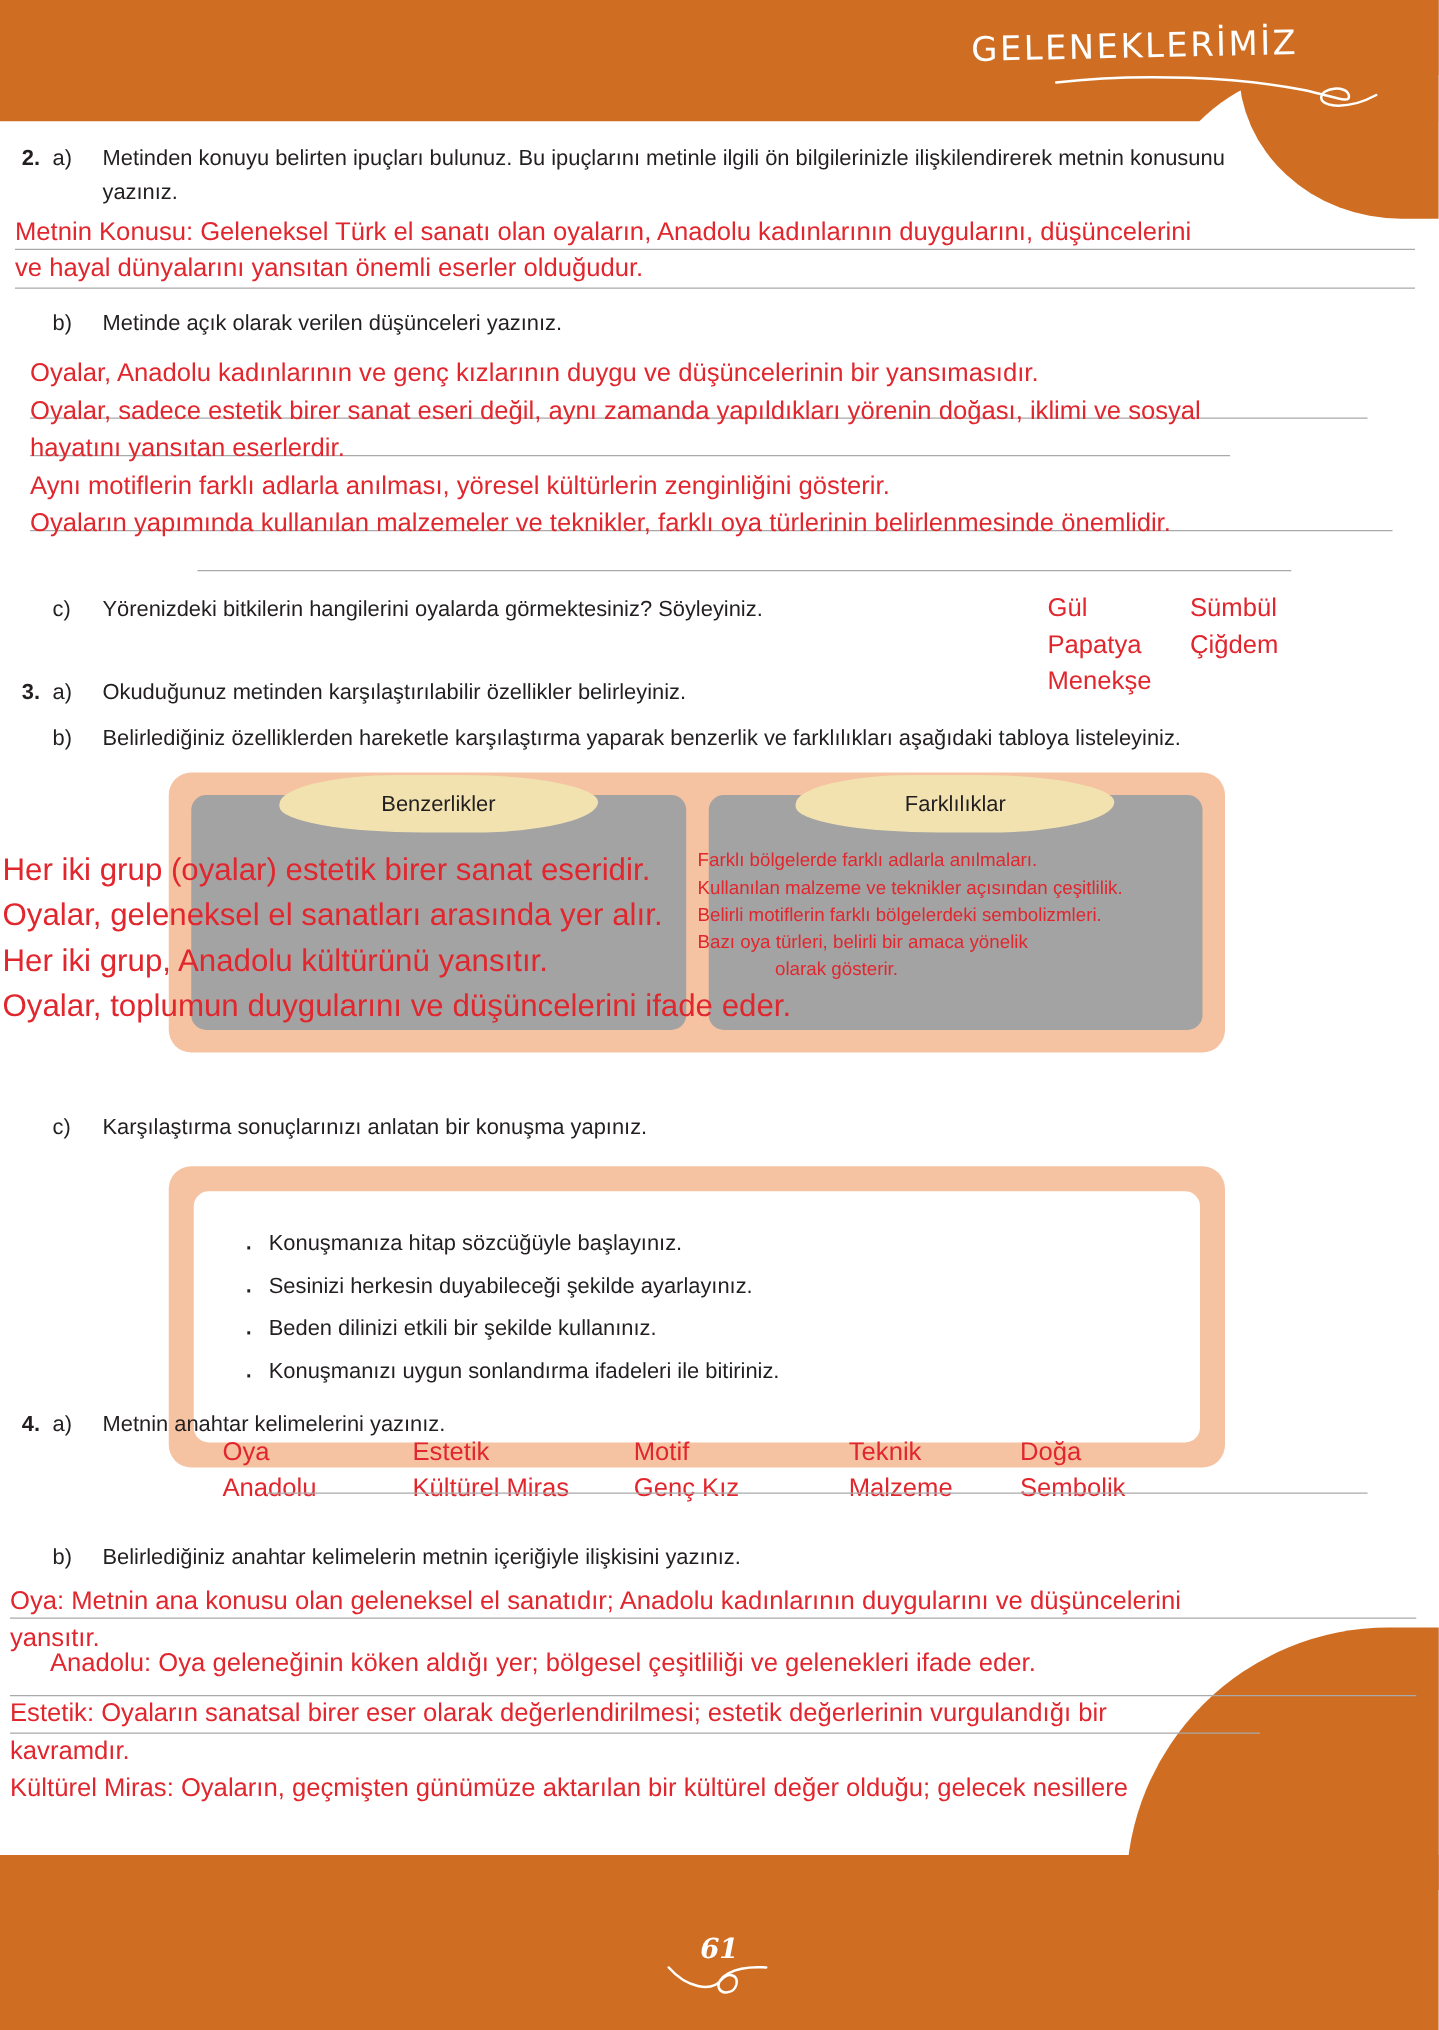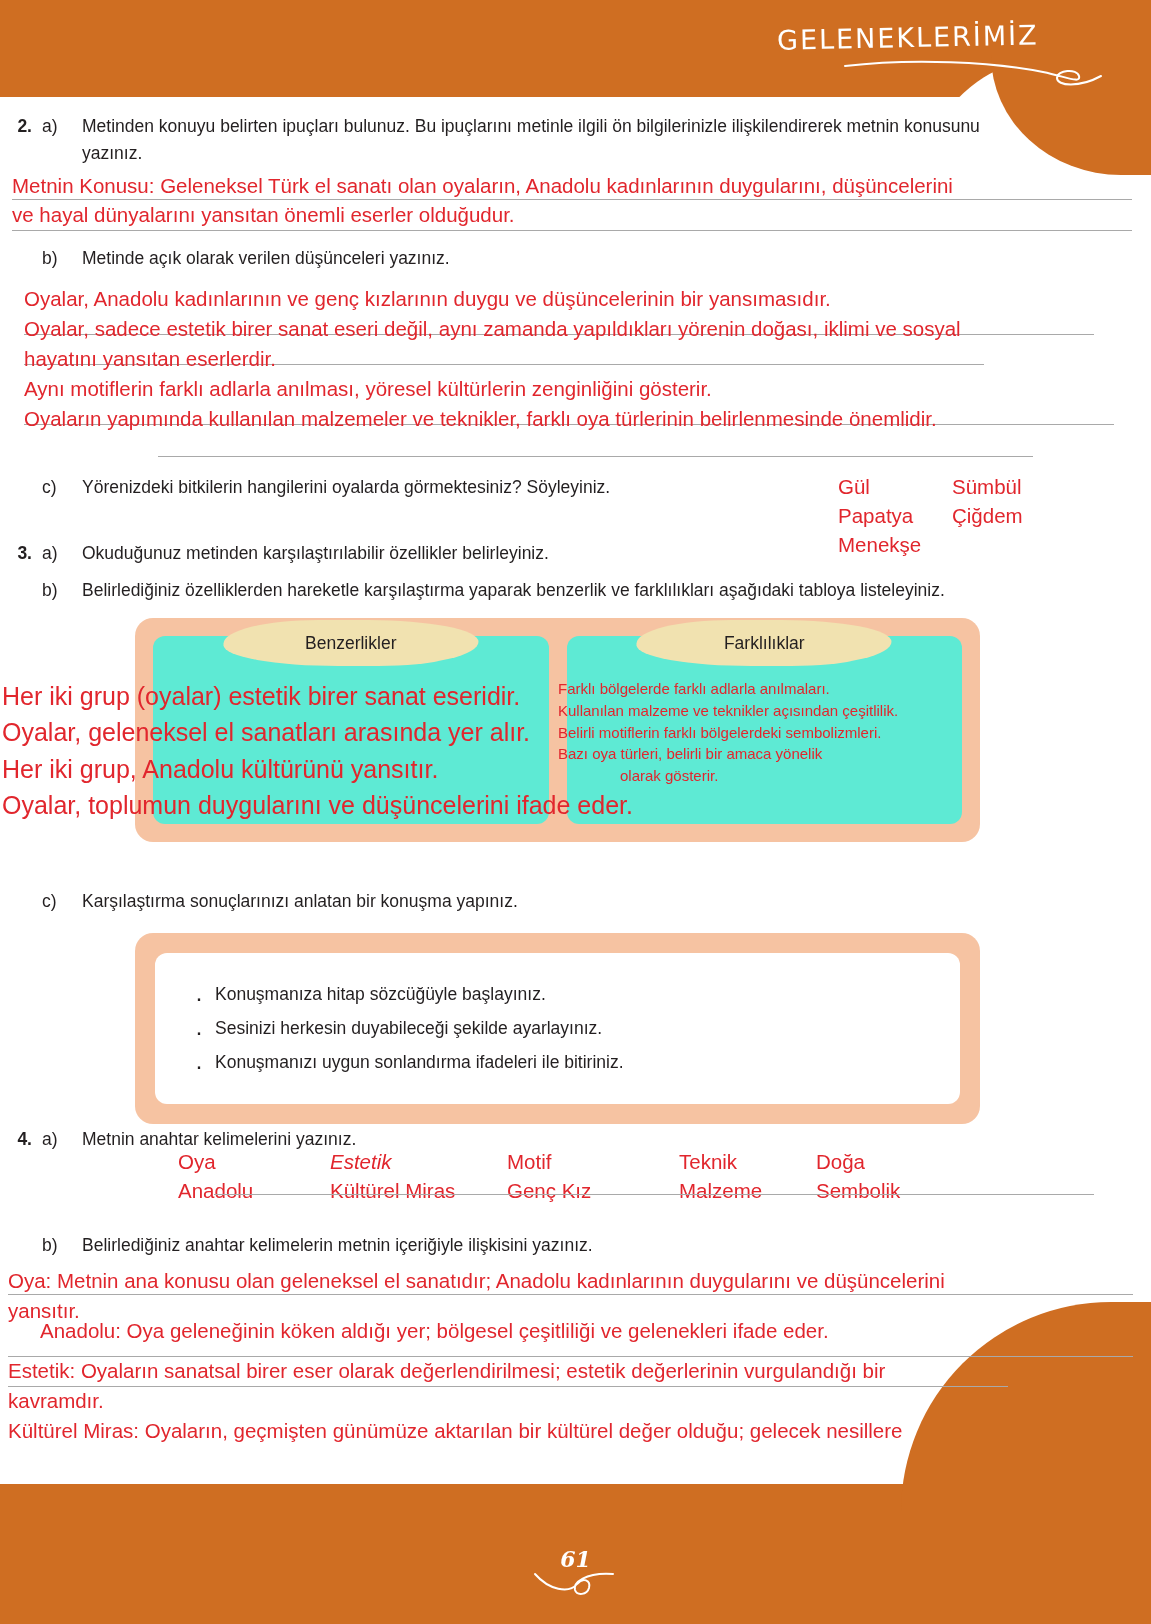--- a/index.html
+++ b/index.html
@@ -168,21 +168,21 @@
     left: 135px;
     width: 845px;
     background: #f6c3a2;
     border-radius: 18px;
     padding: 18px 18px 18px 18px;
     display: flex;
     gap: 18px;
   }
   .cmp-col {
     flex: 1 1 0;
-    background: #5eead4;
+    background: #a3a3a3;
     border-radius: 12px;
     height: 188px;
     position: relative;
   }
   .cmp-head {
     position: absolute;
     top: -16px; left: 50%;
     transform: translateX(-50%);
     width: 255px;
     height: 46px;
@@ -234,21 +234,21 @@
     position: absolute;
     left: 135px;
     width: 845px;
     background: #f6c3a2;
     border-radius: 18px;
     padding: 20px;
   }
   .tips-inner {
     background: #ffffff;
     border-radius: 12px;
-    padding: 24px 34px 25px 34px;
+    padding: 24px 34px 40px 34px;
   }
   .tips-inner ul { list-style: none; }
   .tips-inner li {
     font-size: 17.5px;
     color: #231f20;
     line-height: 1.95;
     position: relative;
     padding-left: 26px;
   }
   .tips-inner li::before {
@@ -389,39 +389,40 @@
       <span class="qlet">c)</span>
       <span class="qtext">Karşılaştırma sonuçlarınızı anlatan bir konuşma yapınız.</span>
     </div>
   </div>
 
   <div class="tips-wrap" style="top:933px;">
     <div class="tips-inner">
       <ul>
         <li>Konuşmanıza hitap sözcüğüyle başlayınız.</li>
         <li>Sesinizi herkesin duyabileceği şekilde ayarlayınız.</li>
+        <li>Beden dilinizi etkili bir şekilde kullanınız.</li>
         <li>Konuşmanızı uygun sonlandırma ifadeleri ile bitiriniz.</li>
       </ul>
     </div>
   </div>
 
   <div style="position:absolute;top:1126px;left:0;width:1151px;">
     <div class="qrow">
       <span class="qnum">4.</span>
       <span class="qlet">a)</span>
       <span class="qtext">Metnin anahtar kelimelerini yazınız.</span>
     </div>
   </div>
 
   <div class="kw-grid" style="top:1150px;">
     <div style="position:relative;height:66px;">
       <div class="rule" style="left:36px;top:44px;width:880px;"></div>
       <div class="kw-row" style="position:absolute;top:0;left:0;width:800px;">
         <span class="kw-cell" style="width:152px;">Oya</span>
-        <span class="kw-cell" style="width:177px;font-style:italic;">Estetik</span>
+        <span class="kw-cell" style="width:177px;">Estetik</span>
         <span class="kw-cell" style="width:172px;">Motif</span>
         <span class="kw-cell" style="width:137px;">Teknik</span>
         <span class="kw-cell">Doğa</span>
       </div>
       <div class="kw-row" style="position:absolute;top:29px;left:0;width:800px;">
         <span class="kw-cell" style="width:152px;">Anadolu</span>
         <span class="kw-cell" style="width:177px;">Kültürel Miras</span>
         <span class="kw-cell" style="width:172px;">Genç Kız</span>
         <span class="kw-cell" style="width:137px;">Malzeme</span>
         <span class="kw-cell">Sembolik</span>

